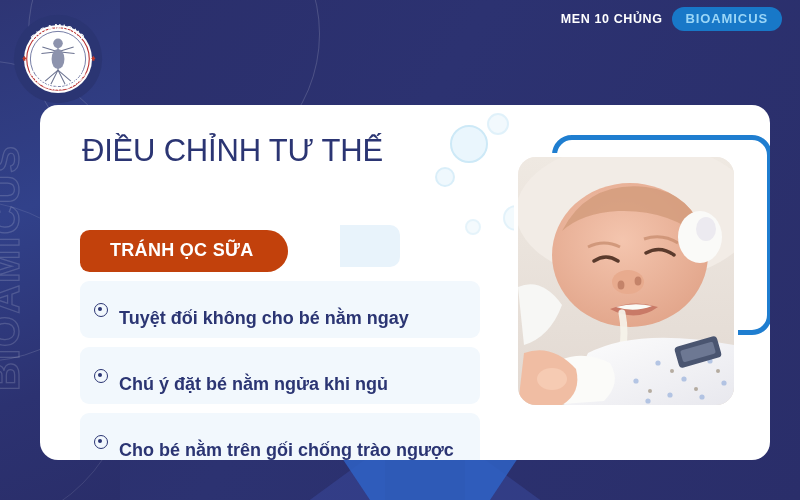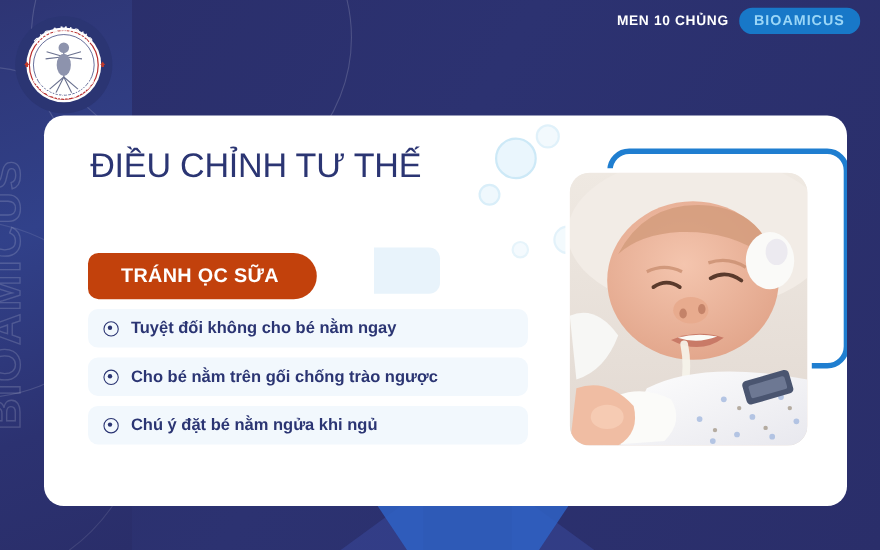--- a/index.html
+++ b/index.html
@@ -111,21 +111,21 @@
   }
   .bullet{
     flex:0 0 auto;width:12px;height:12px;border-radius:50%;
     border:1.6px solid #2b3573;position:relative;
   }
   .bullet::after{
     content:"";position:absolute;left:3px;top:3px;width:4px;height:4px;
     border-radius:50%;background:#2b3573;
   }
   .list-text{
-    color:#2b3573;font-size:15px;font-weight:700;white-space:nowrap;
+    color:#2b3573;font-size:18px;font-weight:700;white-space:nowrap;margin-top:18px;
   }
 
   
   .photo-frame{
     position:absolute;left:512px;top:30px;width:210px;height:190px;
     border:5px solid #1f7ed0;border-radius:20px;background:transparent;
   }
   .photo{
     position:absolute;left:478px;top:52px;width:216px;height:248px;
     border-radius:18px;overflow:hidden;background:#f3ece7;
@@ -197,25 +197,25 @@
     <div class="banner-shadow"></div>
     <div class="banner">TRÁNH ỌC SỮA</div>
 
     <div class="list">
       <div class="list-item">
         <span class="bullet"></span>
         <span class="list-text">Tuyệt đối không cho bé nằm ngay</span>
       </div>
       <div class="list-item">
         <span class="bullet"></span>
-        <span class="list-text">Cho bé nằm trên gối chống trào ngược</span>
+        <span class="list-text">Chú ý đặt bé nằm ngửa khi ngủ</span>
       </div>
       <div class="list-item">
         <span class="bullet"></span>
-        <span class="list-text">Chú ý đặt bé nằm ngửa khi ngủ</span>
+        <span class="list-text">Cho bé nằm trên gối chống trào ngược</span>
       </div>
     </div>
 
     <div class="photo-frame"></div>
     <div class="photo">
       <svg width="216" height="248" viewBox="0 0 216 248">
         <defs>
           <linearGradient id="bgG" x1="0" y1="0" x2="0" y2="1">
             <stop offset="0" stop-color="#efe9e2"></stop>
             <stop offset="1" stop-color="#e2d9d2"></stop>

